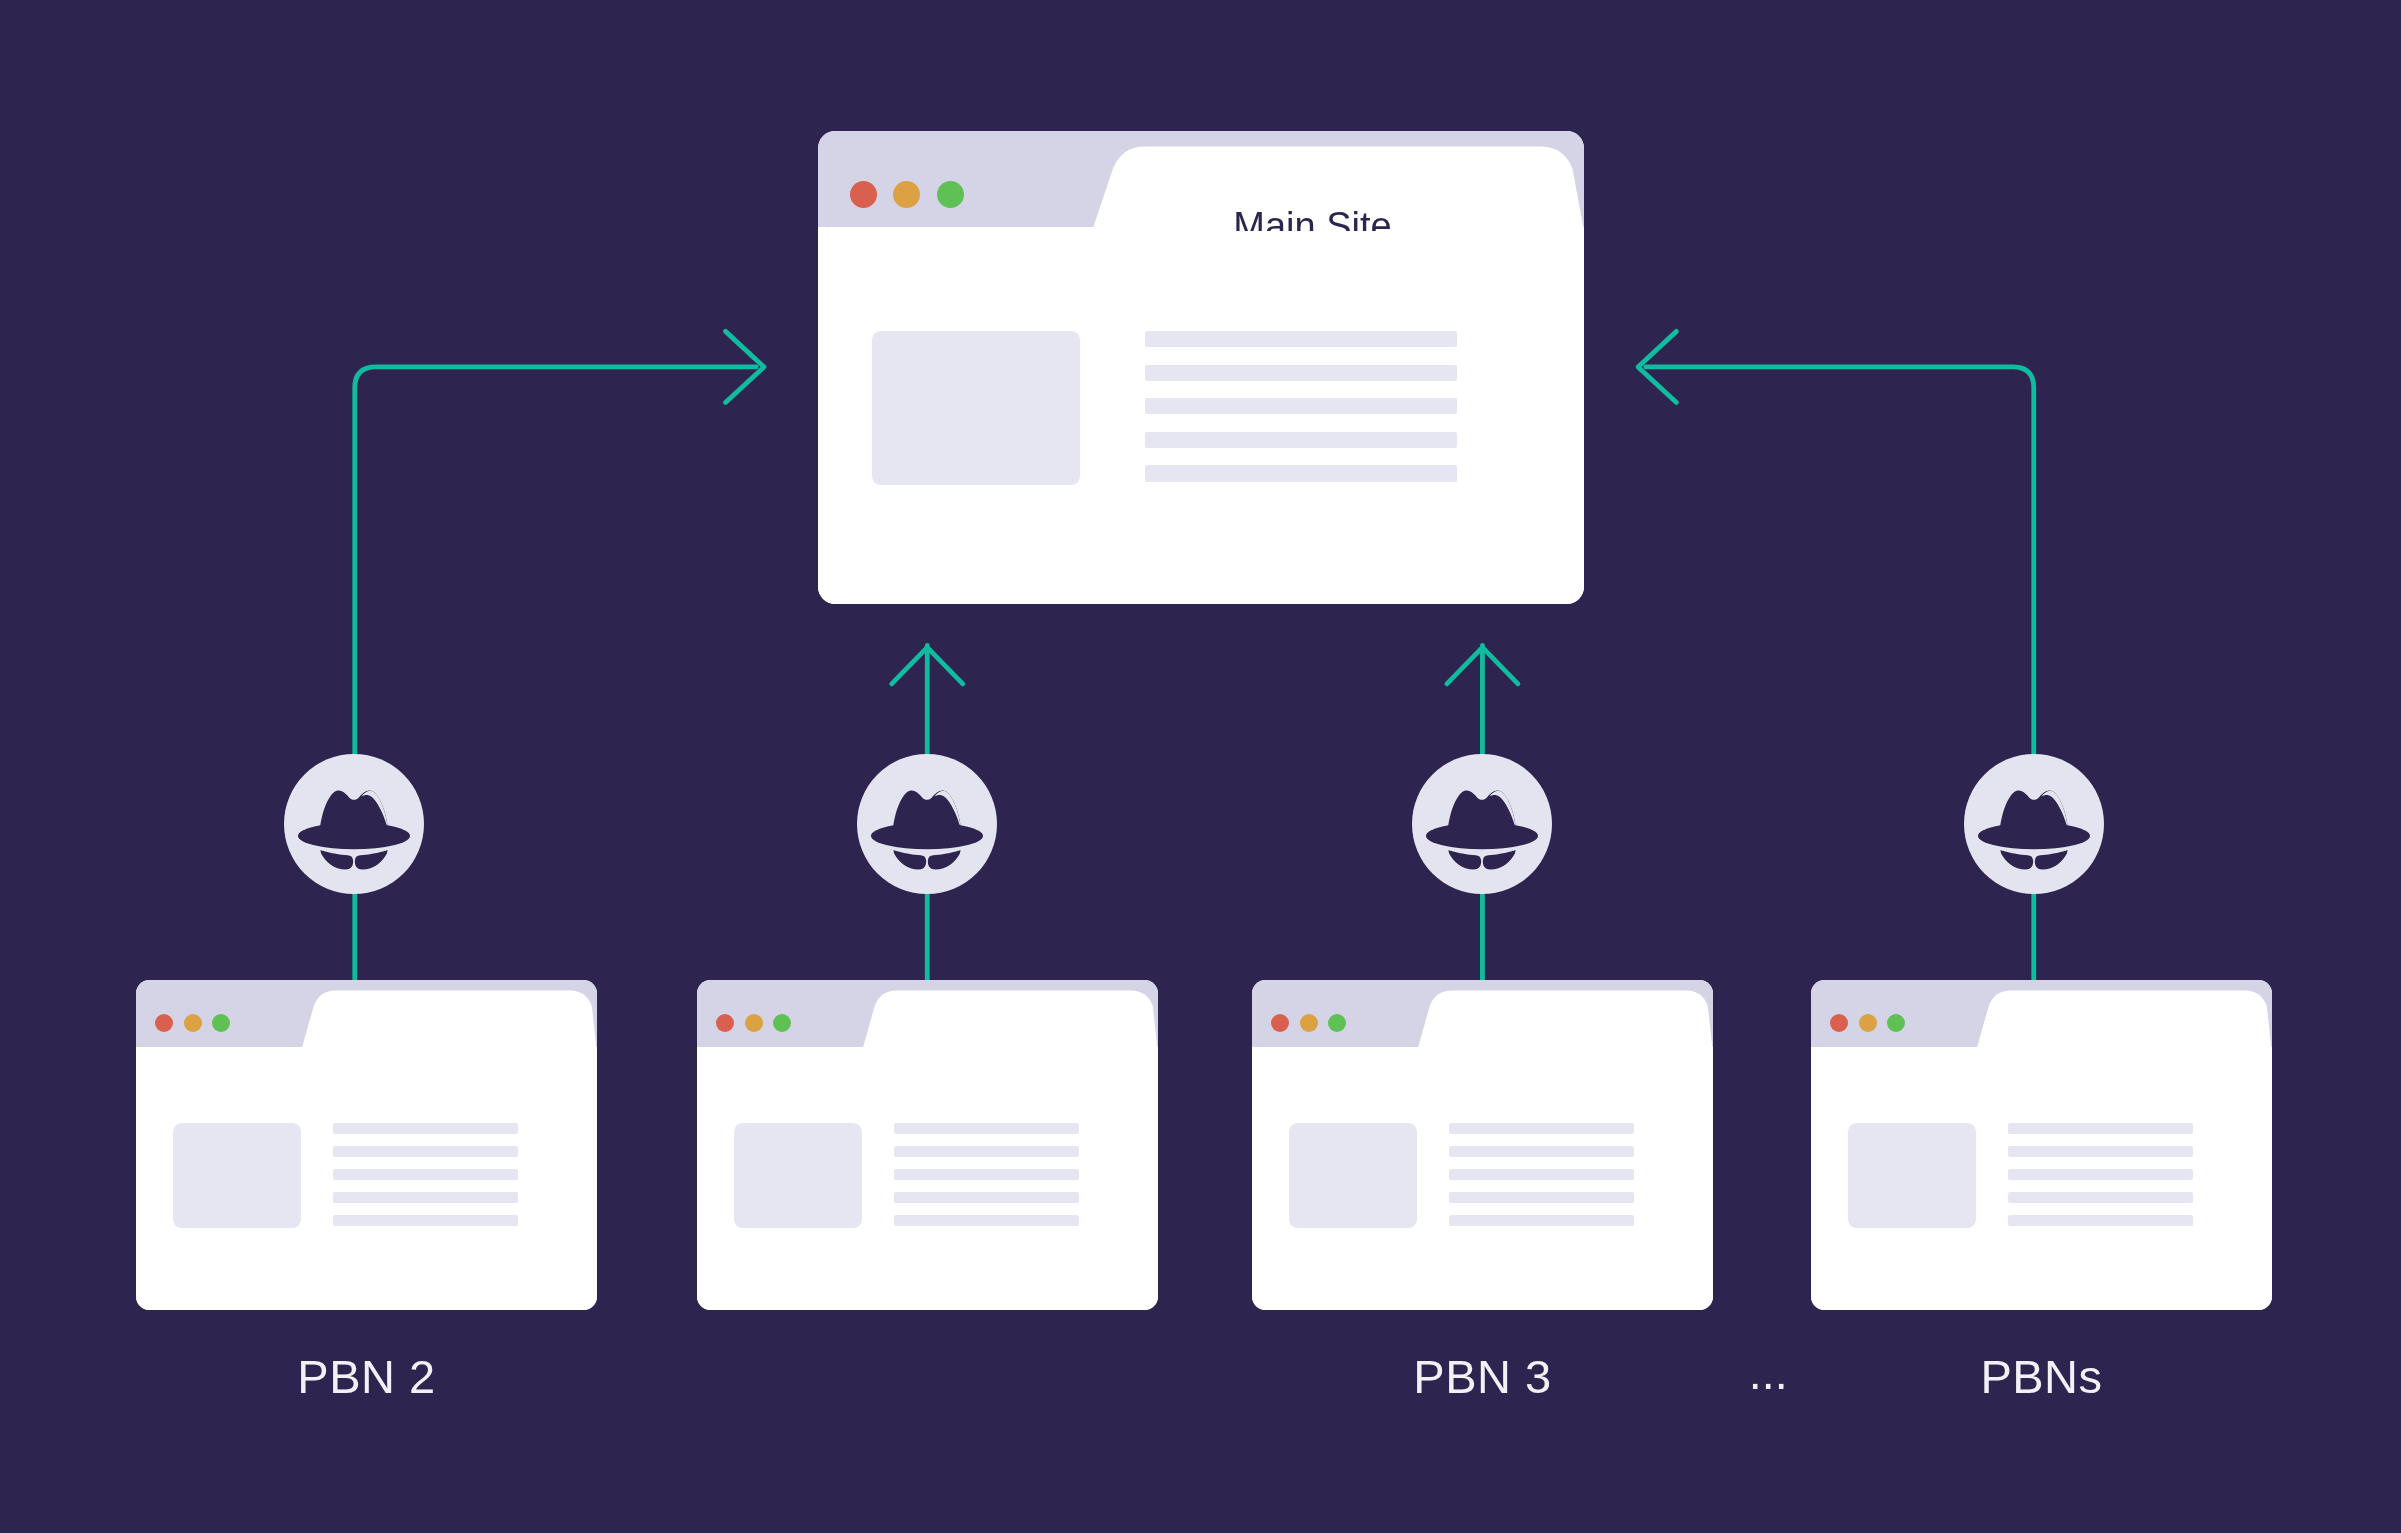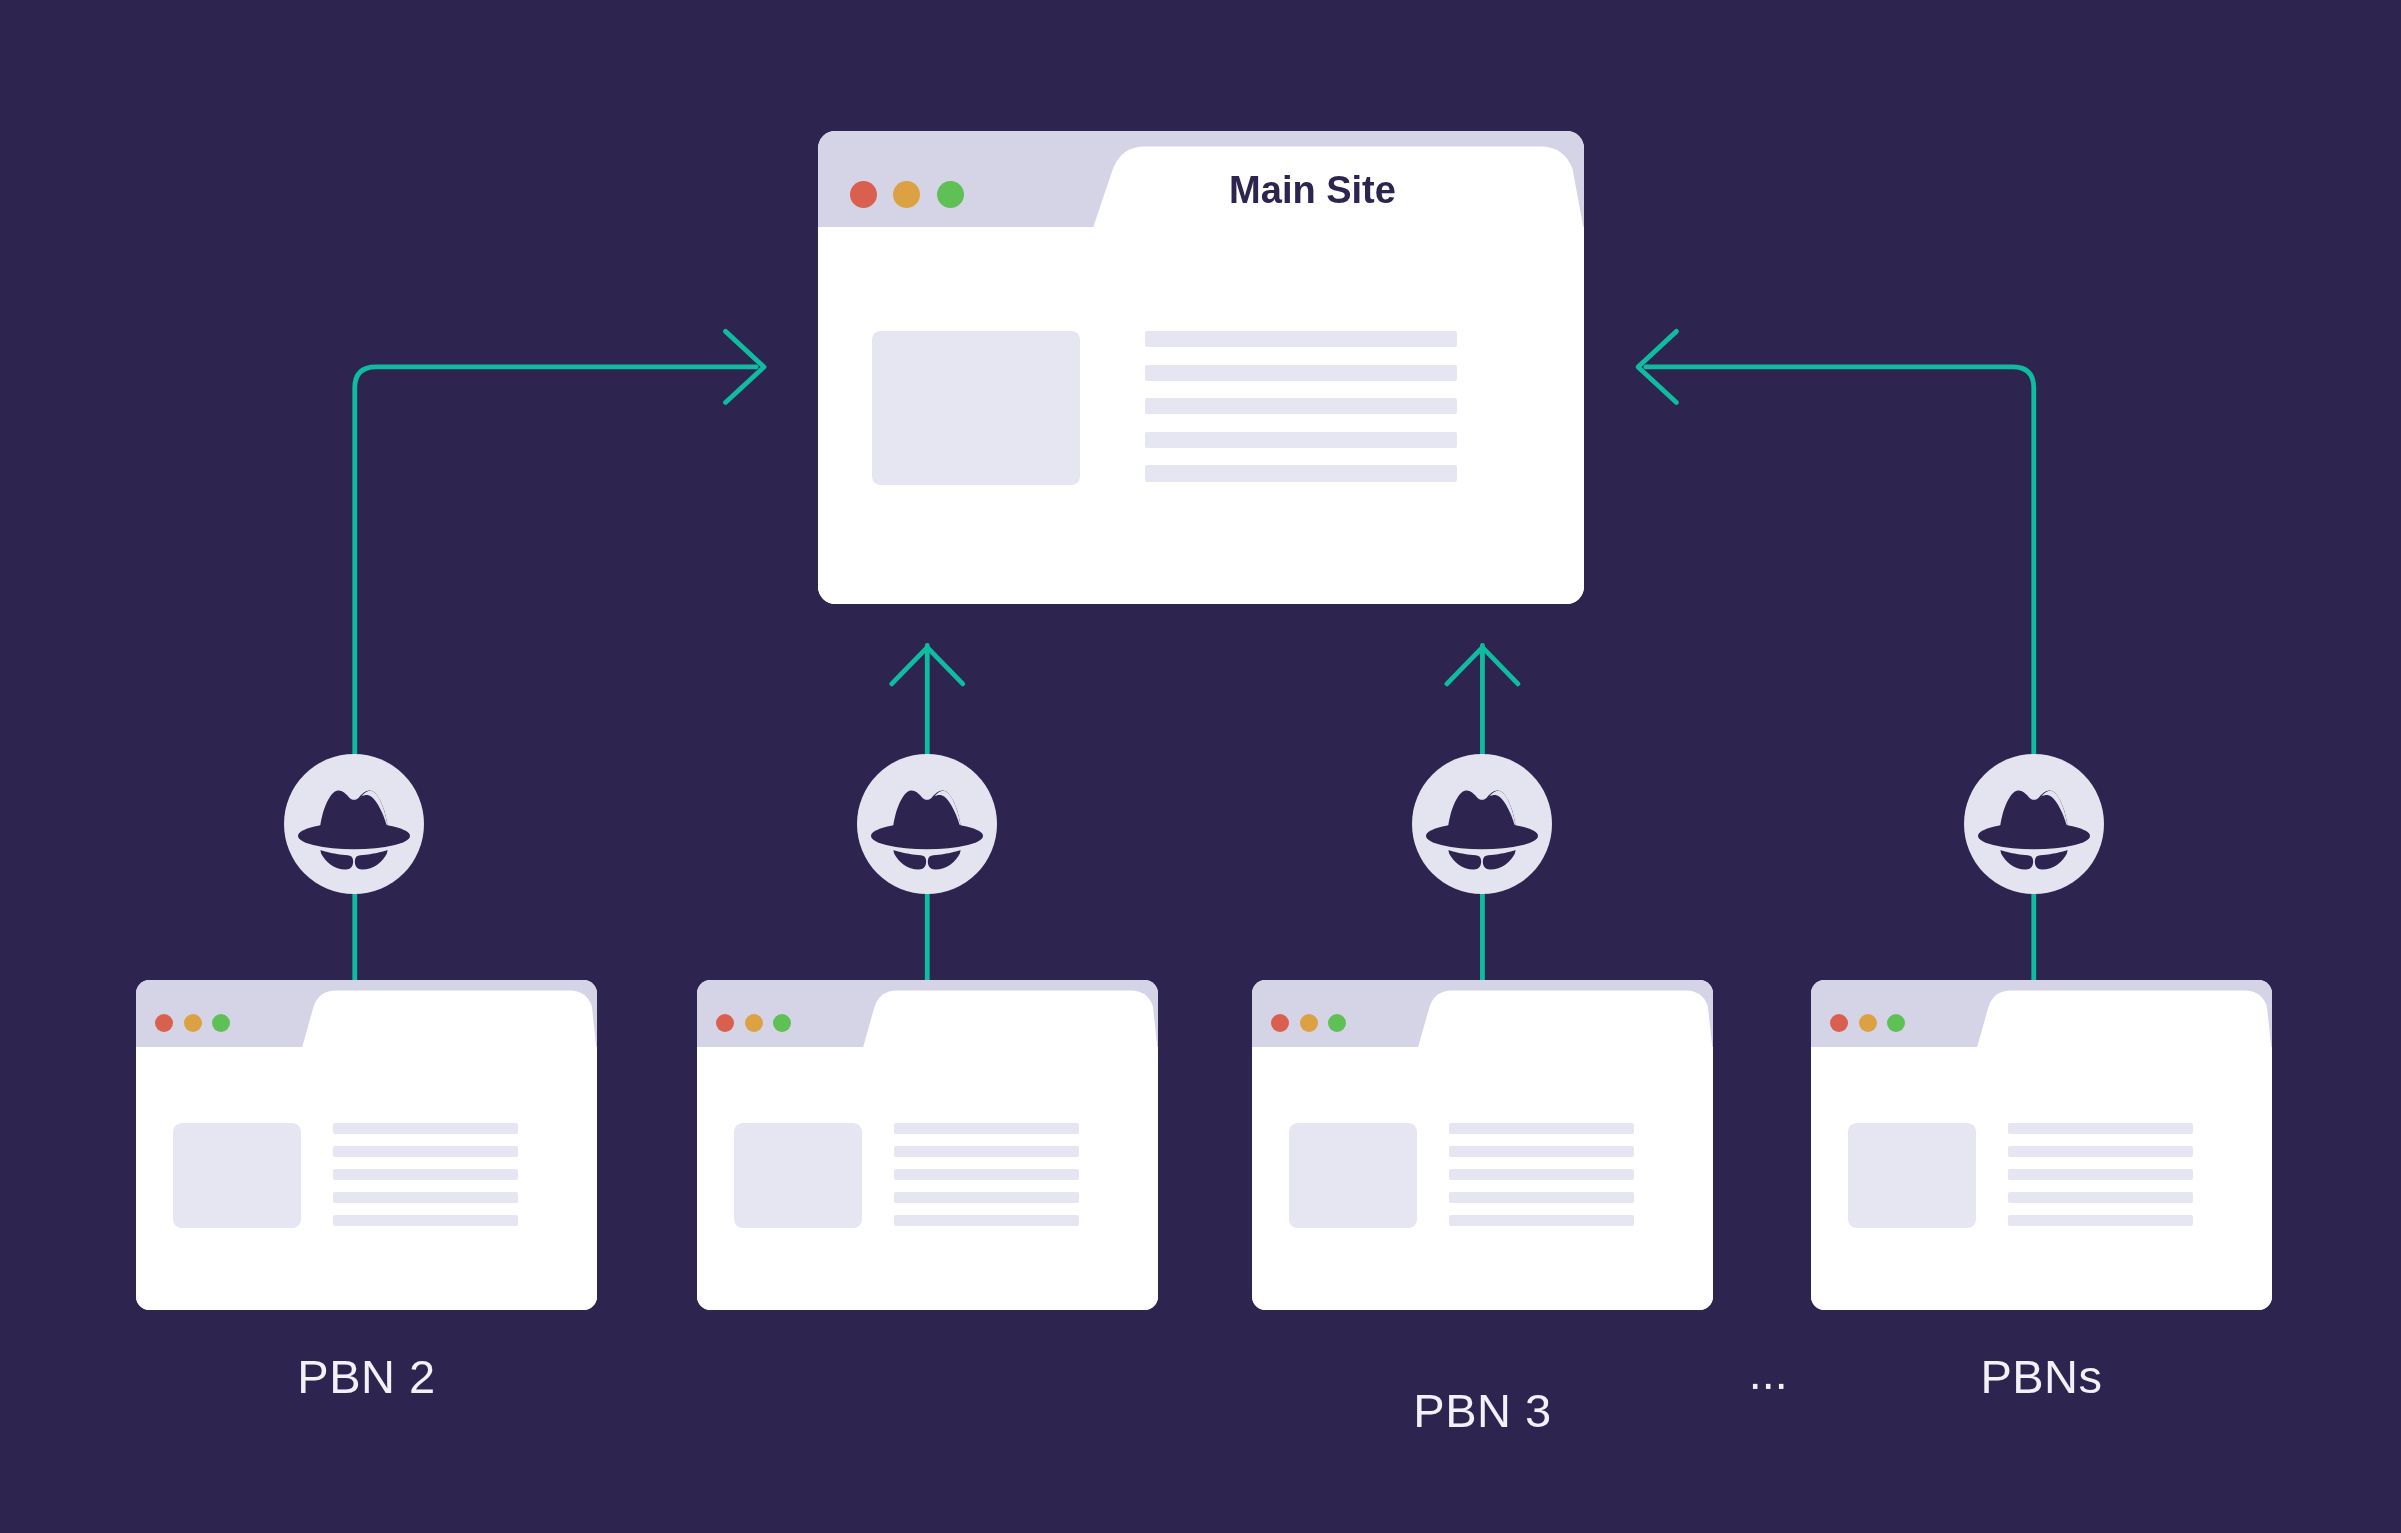--- a/index.html
+++ b/index.html
@@ -41,23 +41,24 @@
   
   .tabshape {
     position: absolute;
     overflow: visible;
   }
   .tabshape svg { display: block; }
 
   .tabtitle {
     position: absolute;
     color: #2E2450;
-    font-weight: bold;
+    font-weight: normal;
     white-space: nowrap;
     text-align: center;
+    margin-top: 36px;
   }
 
   .body-area { position: absolute; left:0; width:100%; background:#FFFFFF; }
 
   .thumb {
     position: absolute;
     background: #E6E6F2;
     border-radius: 8.6px;
   }
   .lines { position: absolute; }
@@ -276,21 +277,21 @@
       <div class="thumb" style="left:37px; top:73px; width:128px; height:105px;"></div>
       <div class="lines" style="left:197px; top:73px; width:185px;">
         <div class="line" style="height:10.6px;margin-bottom:12.5px;"></div>
         <div class="line" style="height:10.6px;margin-bottom:12.5px;"></div>
         <div class="line" style="height:10.6px;margin-bottom:12.5px;"></div>
         <div class="line" style="height:10.6px;margin-bottom:12.5px;"></div>
         <div class="line" style="height:10.6px;"></div>
       </div>
     </div>
   </div>
-  <div class="pbn-label" style="left:1252px; top:1383px; width:461px;">PBN 3</div>
+  <div class="pbn-label" style="left:1252px; top:1349px; width:461px;">PBN 3</div>
 
   <div class="ellipsis-label" style="left:1691px; top:1355px; width:154px;">∙∙∙</div>
 
   <div class="browser" style="left:1811px; top:980px; width:461px; height:330px; z-index:3;">
     <div class="titlebar" style="height:67px;"></div>
     <div class="tabshape" style="left:0; top:0; width:461px; height:70px;">
       <svg width="461" height="70" viewBox="0 0 480 73" xmlns="http://www.w3.org/2000/svg">
         <path fill="#FFFFFF" d="M 172 73 L 185 27 Q 191 11 208 11 L 452 11 Q 469 11 475 27 L 480 73 Z"></path>
       </svg>
     </div>

